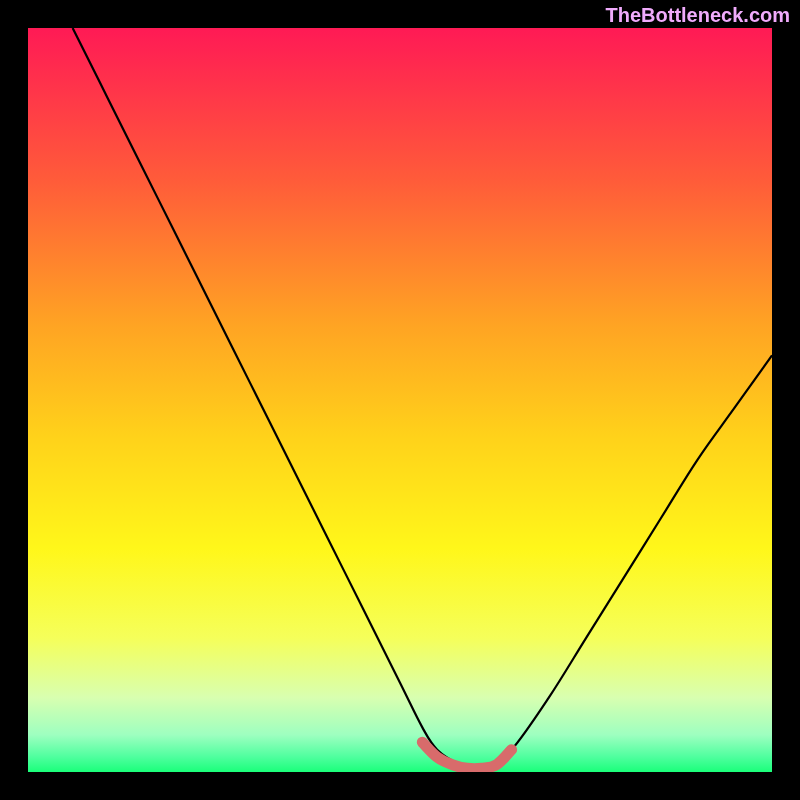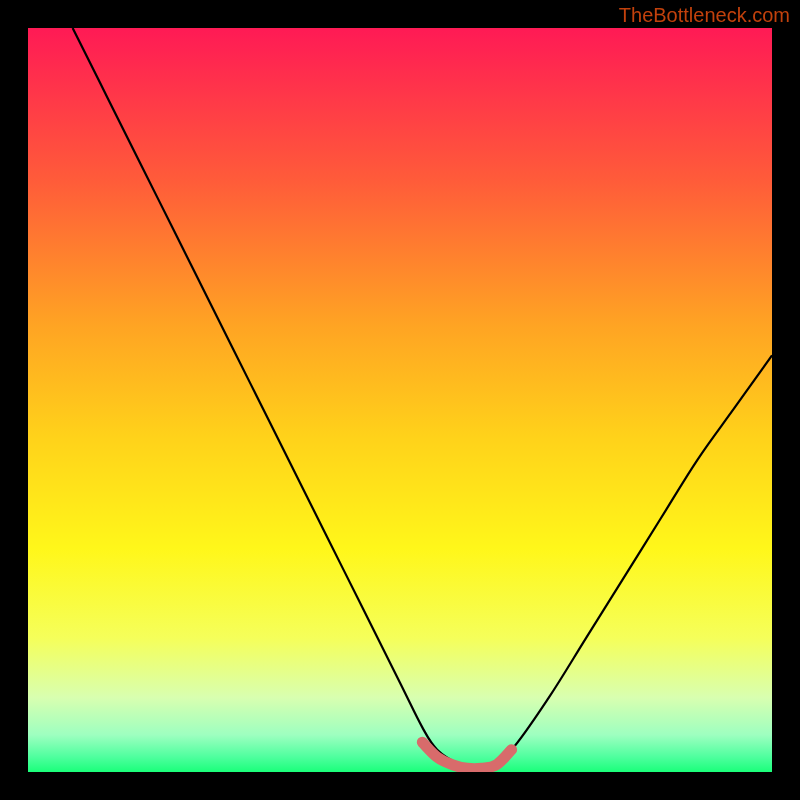--- a/index.html
+++ b/index.html
@@ -8,23 +8,23 @@
     width: 800px;
     height: 800px;
     background: #000;
     position: relative;
     font-family: Arial, sans-serif;
   }
   .watermark {
     position: absolute;
     top: 4px;
     right: 10px;
-    color: #c2410c;
+    color: #f0abfc;
     font-size: 20px;
-    font-weight: normal;
+    font-weight: bold;
     z-index: 10;
   }
   .chart-frame {
     position: absolute;
     top: 28px;
     left: 28px;
     width: 744px;
     height: 744px;
     background: #000;
   }

